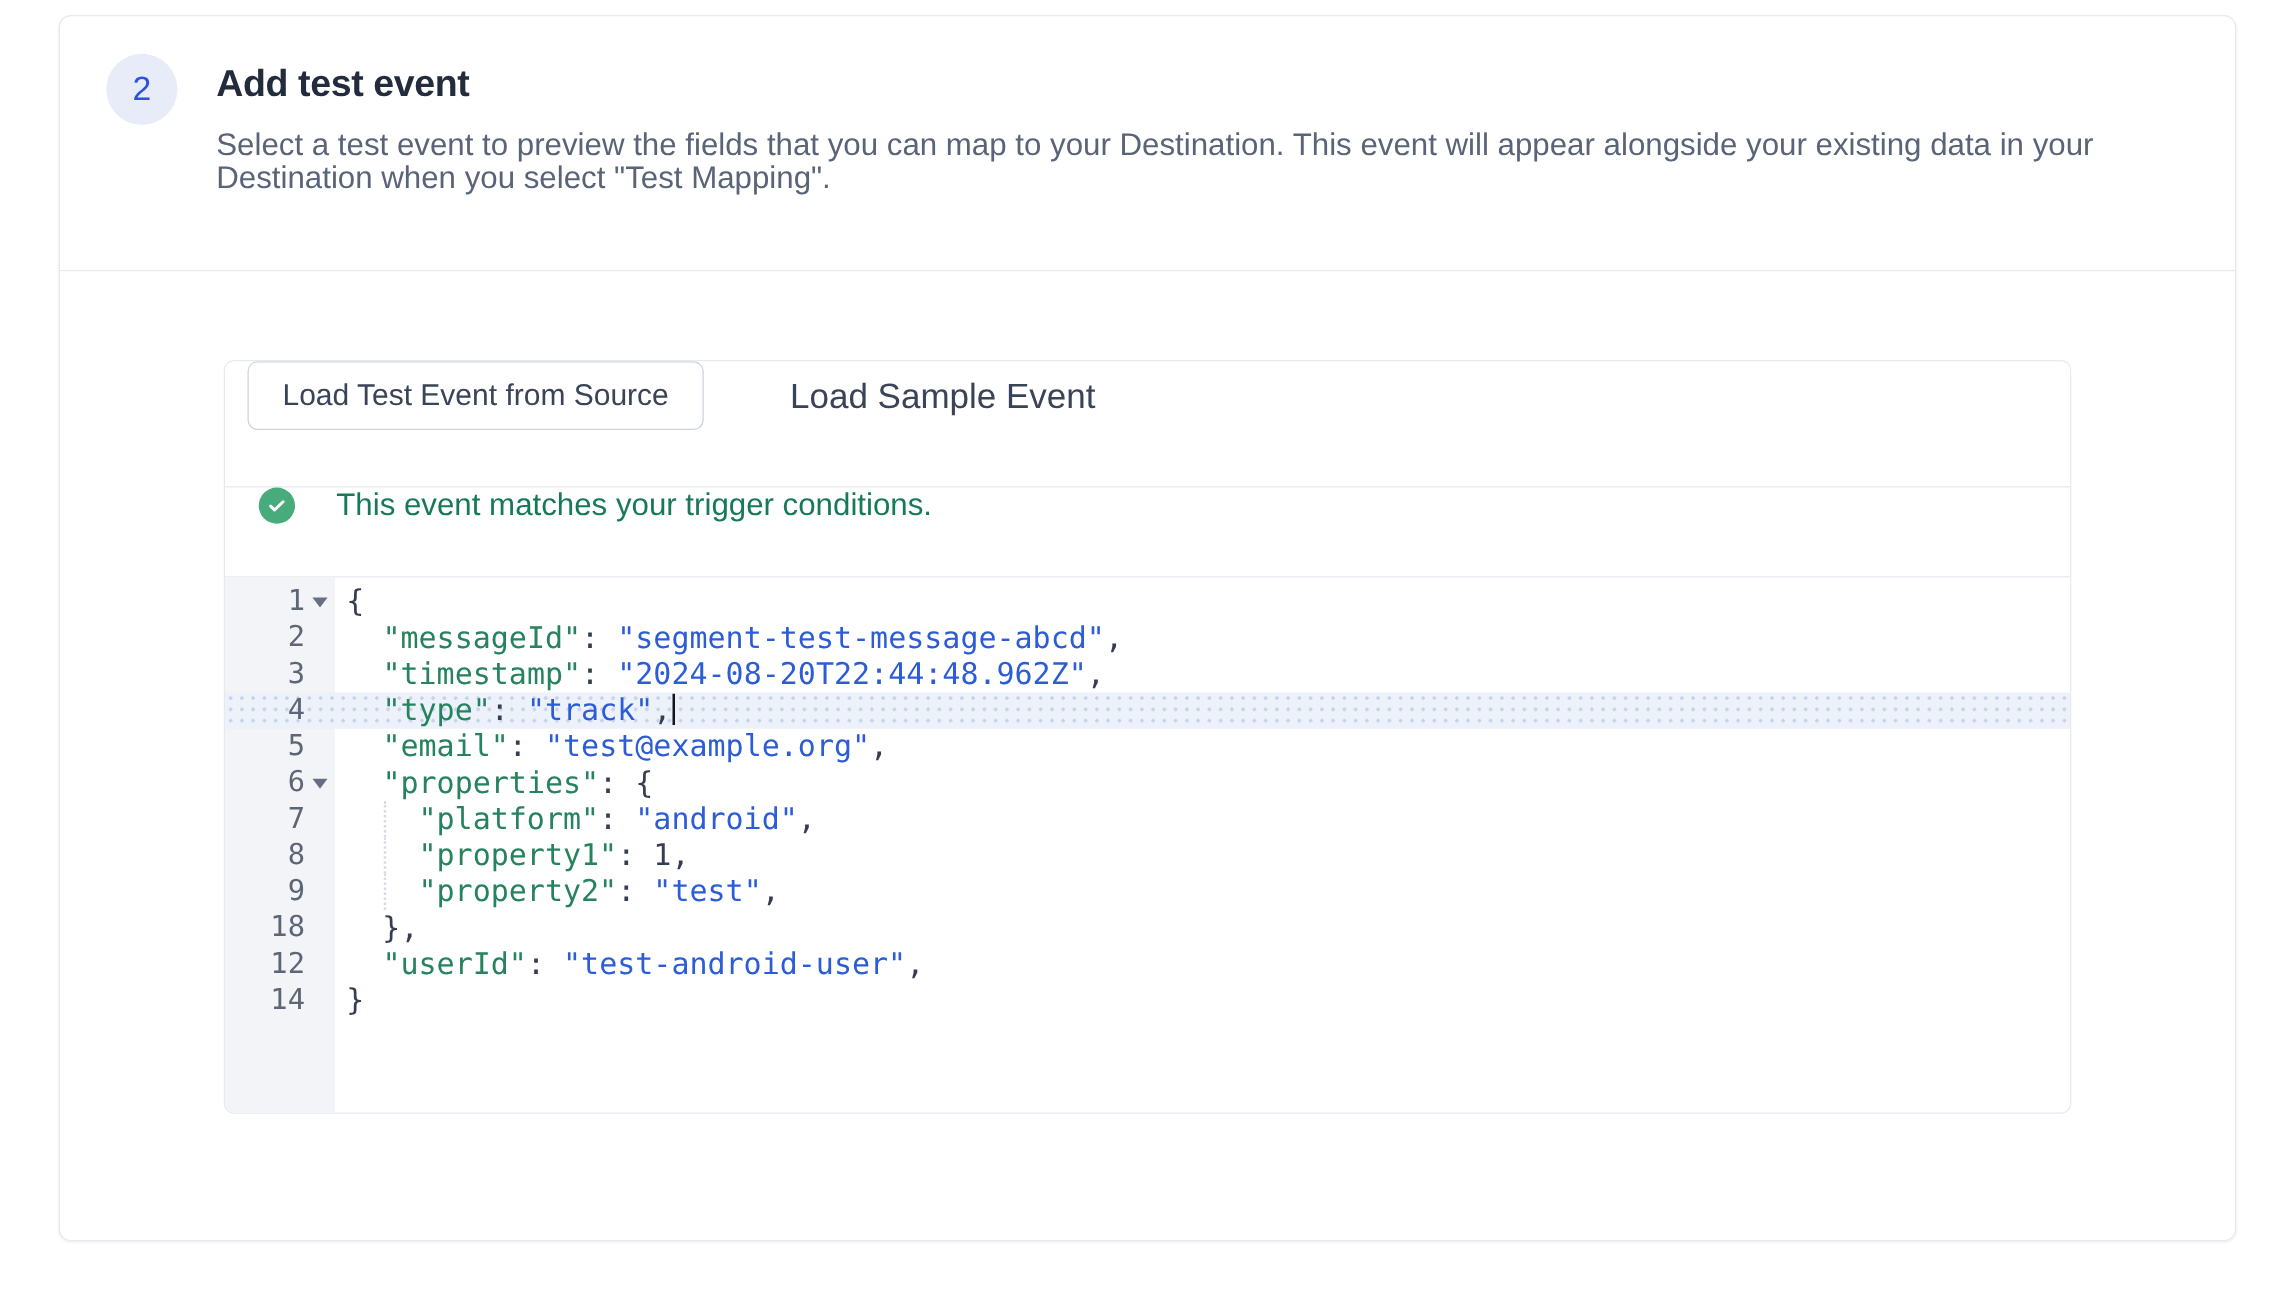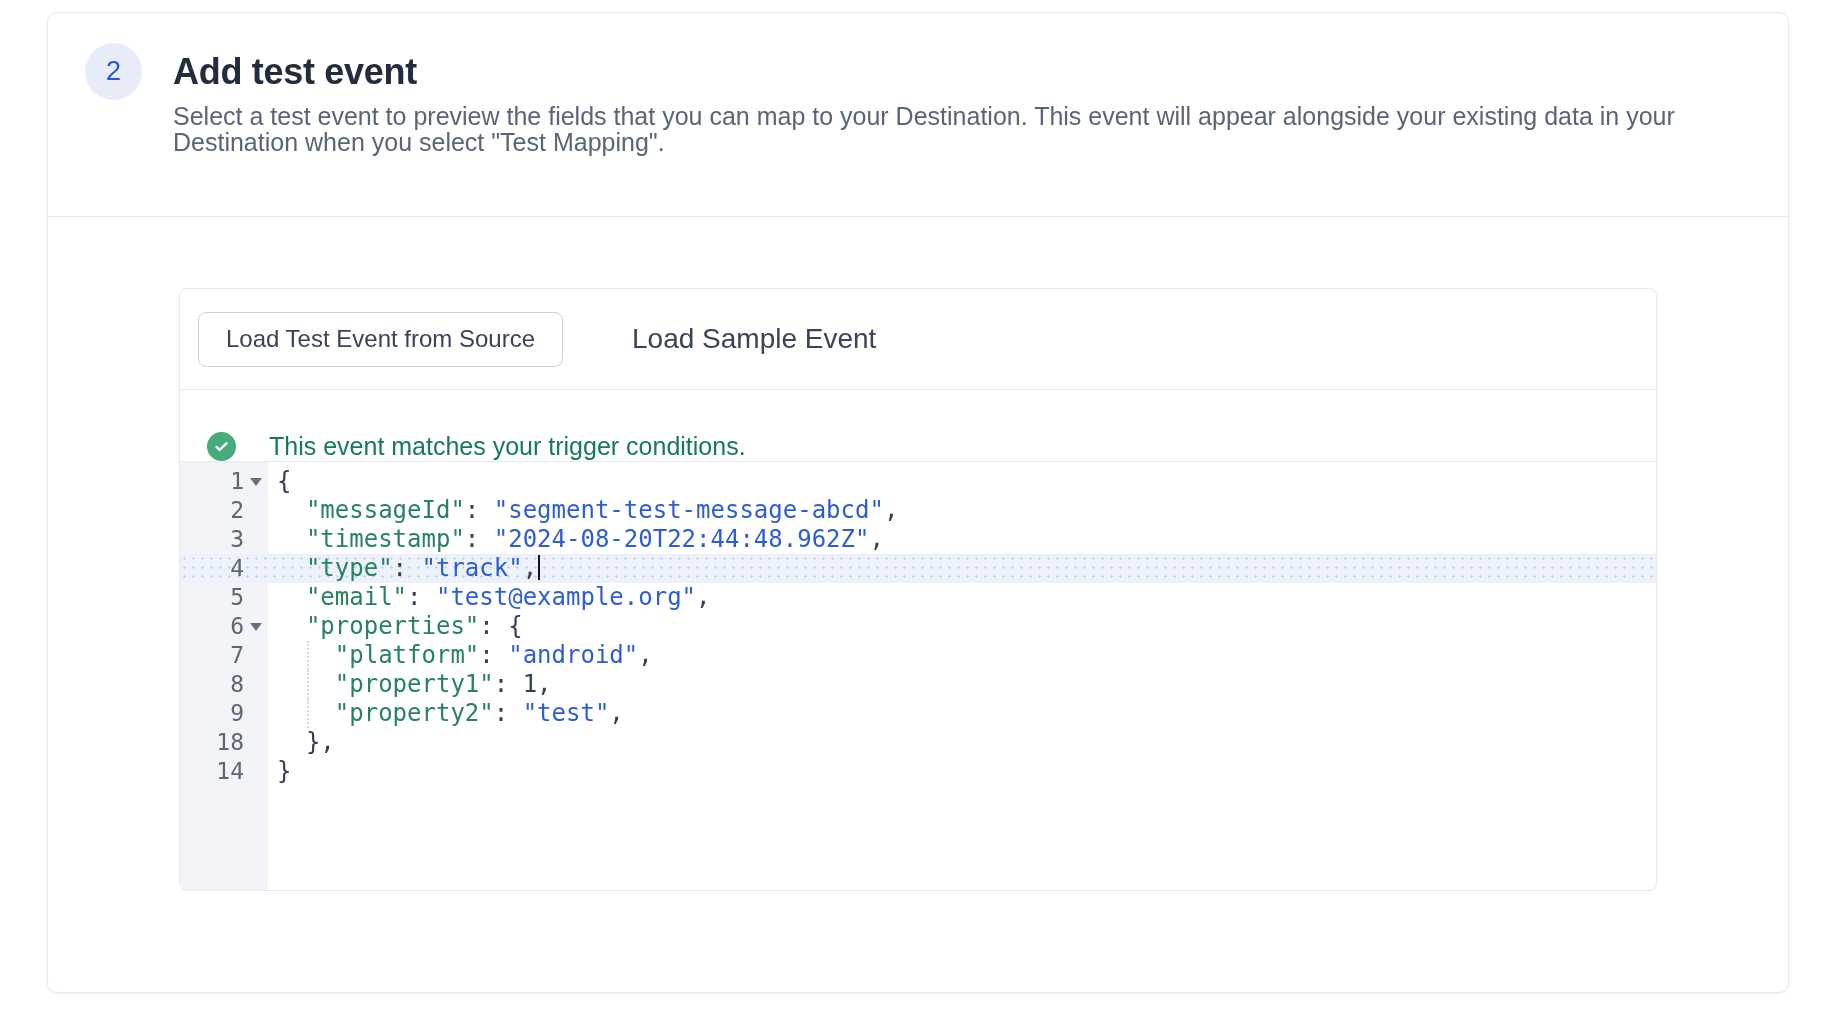--- a/index.html
+++ b/index.html
@@ -17,50 +17,50 @@
   
   .header { position:relative; height:203px; }
   .step-badge {
     position:absolute; left:37px; top:30px; width:57px; height:57px;
     border-radius:50%; background:var(--step-badge-bg);
     display:flex; align-items:center; justify-content:center;
     color:var(--accent-blue); font-size:27px; font-weight:500;
   }
   .title {
     position:absolute; left:125px; top:38px;
-    font-size:36px; font-weight:700; color:var(--heading); letter-spacing:-.3px;
+    font-size:30px; font-weight:700; color:var(--heading); letter-spacing:-.3px;
   }
   .desc {
     position:absolute; left:125px; top:90px; width:1600px;
     font-size:25px; line-height:26px; color:var(--body-text);
   }
   .header-divider { position:absolute; top:203px; left:0; right:0; height:1px; background:var(--border); }
 
   
   .inner-card {
     position:absolute; left:131px; top:275px; width:1478px; height:603px;
     border:1px solid var(--border); border-radius:8px; background:#fff;
     display:flex; flex-direction:column; overflow:hidden;
   }
-  .buttons-row { height:100px; flex:0 0 auto; display:flex; align-items:center; }
+  .buttons-row { height:100px; flex:0 0 auto; display:flex; }
   .btn-outline {
     margin-left:18px; width:365px; height:55px;
     background:#fff; border:1px solid var(--button-border); border-radius:8px;
     font-family:"Liberation Sans", sans-serif;
     font-size:24px; font-weight:500; color:var(--button-text); cursor:pointer;
   }
   .btn-text {
     margin-left:63px; height:55px; padding:0 6px;
     background:transparent; border:none;
     font-family:"Liberation Sans", sans-serif;
     font-size:28px; font-weight:500; color:var(--button-text); cursor:pointer;
   }
   .row-divider { height:1px; flex:0 0 auto; background:var(--border); }
 
-  .status-row { height:71px; flex:0 0 auto; display:flex; align-items:flex-end; padding-left:27px; }
+  .status-row { height:71px; flex:0 0 auto; display:flex; align-items:flex-start; padding-left:27px; }
   .check-badge {
     width:29px; height:29px; border-radius:50%; background:var(--success-badge);
     display:flex; align-items:center; justify-content:center; flex:0 0 auto;
   }
   .check-badge svg { width:17px; height:17px; display:block; }
   .status-text { margin-left:33px; font-size:25px; font-weight:500; color:var(--success-green); }
 
   
   .editor { position:relative; flex:1 1 auto; overflow:hidden; }
   .editor::before { 
@@ -140,18 +140,19 @@
           <div class="code-row"><span class="line-number">1</span><span class="fold-cell"><span class="fold-arrow"></span></span><span class="code-text"><span class="tok-p">{</span></span></div>
           <div class="code-row"><span class="line-number">2</span><span class="fold-cell"></span><span class="code-text"><span class="tok-p">  </span><span class="tok-k">"messageId"</span><span class="tok-p">: </span><span class="tok-s">"segment-test-message-abcd"</span><span class="tok-p">,</span></span></div>
           <div class="code-row"><span class="line-number">3</span><span class="fold-cell"></span><span class="code-text"><span class="tok-p">  </span><span class="tok-k">"timestamp"</span><span class="tok-p">: </span><span class="tok-s">"2024-08-20T22:44:48.962Z"</span><span class="tok-p">,</span></span></div>
           <div class="code-row active"><span class="line-number">4</span><span class="fold-cell"></span><span class="code-text"><span class="tok-p">  </span><span class="tok-k">"type"</span><span class="tok-p">: </span><span class="tok-s">"track"</span><span class="tok-p">,</span><span class="caret"></span></span></div>
           <div class="code-row"><span class="line-number">5</span><span class="fold-cell"></span><span class="code-text"><span class="tok-p">  </span><span class="tok-k">"email"</span><span class="tok-p">: </span><span class="tok-s">"test@example.org"</span><span class="tok-p">,</span></span></div>
           <div class="code-row"><span class="line-number">6</span><span class="fold-cell"><span class="fold-arrow"></span></span><span class="code-text"><span class="tok-p">  </span><span class="tok-k">"properties"</span><span class="tok-p">: </span><span class="tok-p">{</span></span></div>
           <div class="code-row guide"><span class="line-number">7</span><span class="fold-cell"></span><span class="code-text"><span class="tok-p">    </span><span class="tok-k">"platform"</span><span class="tok-p">: </span><span class="tok-s">"android"</span><span class="tok-p">,</span></span></div>
           <div class="code-row guide"><span class="line-number">8</span><span class="fold-cell"></span><span class="code-text"><span class="tok-p">    </span><span class="tok-k">"property1"</span><span class="tok-p">: </span><span class="tok-n">1</span><span class="tok-p">,</span></span></div>
           <div class="code-row guide"><span class="line-number">9</span><span class="fold-cell"></span><span class="code-text"><span class="tok-p">    </span><span class="tok-k">"property2"</span><span class="tok-p">: </span><span class="tok-s">"test"</span><span class="tok-p">,</span></span></div>
           <div class="code-row"><span class="line-number">18</span><span class="fold-cell"></span><span class="code-text"><span class="tok-p">  },</span></span></div>
+          <div class="code-row"><span class="line-number">12</span><span class="fold-cell"></span><span class="code-text"><span class="tok-p">  </span><span class="tok-k">"userId"</span><span class="tok-p">: </span><span class="tok-s">"test-android-user"</span><span class="tok-p">,</span></span></div>
           <div class="code-row"><span class="line-number">14</span><span class="fold-cell"></span><span class="code-text"><span class="tok-p">}</span></span></div>
         </div>
     </div>
 
   </div>
 </div>
 
 </body></html>

